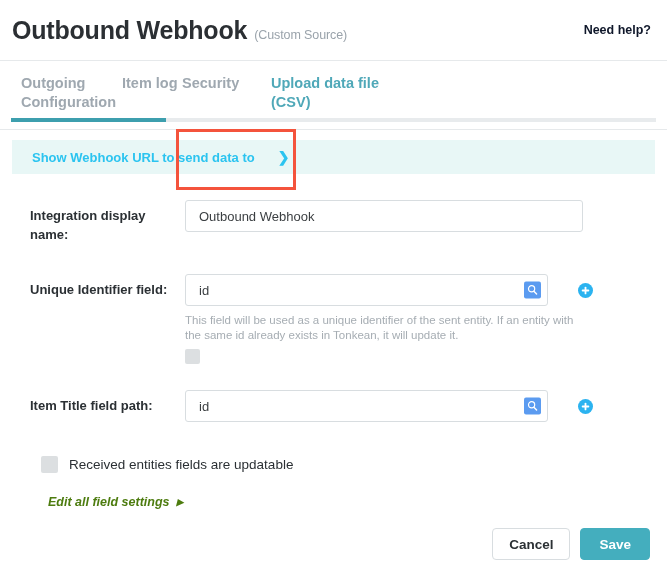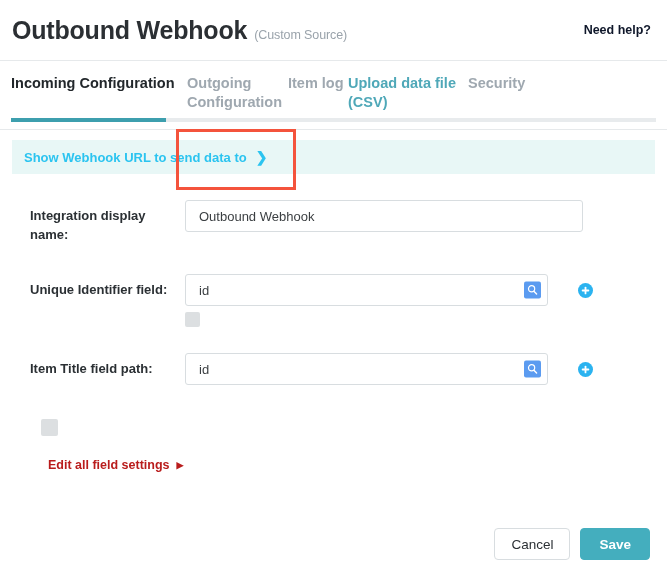--- a/index.html
+++ b/index.html
@@ -131,21 +131,22 @@
     padding-left: 12px;
     box-sizing: border-box;
   }
   .webhook-banner-link {
     color: #2bc4f0;
     font-size: 13px;
     font-weight: bold;
     cursor: pointer;
     display: flex;
     align-items: center;
-    gap: 9px;
+    gap: 23px;
+    margin-left: 8px;
   }
   .chev-right {
     font-size: 14px;
     line-height: 1;
     font-weight: bold;
   }
 
   
   .form {
     margin-top: 26px;
@@ -254,25 +255,26 @@
     margin-left: 11px;
     cursor: pointer;
   }
   .checkbox.lg { width: 17px; height: 17px; }
 
   .edit-link {
     margin-top: 22px;
     margin-left: 18px;
     font-size: 12.5px;
     font-weight: bold;
-    color: #b91c1c;
+    color: #4d7c0f;
     cursor: pointer;
     display: inline-flex;
     align-items: center;
     gap: 7px;
+    font-style: italic;
   }
   .tri-right {
     font-size: 9px;
     line-height: 1;
   }
 
   
   .footer {
     position: absolute;
     right: 17px;
@@ -282,20 +284,21 @@
     gap: 10px;
   }
   .btn {
     font-family: "Liberation Sans", sans-serif;
     font-size: 13.5px;
     border-radius: 4px;
     cursor: pointer;
     box-sizing: border-box;
     height: 32px;
     padding: 0 16px;
+    font-weight: bold;
   }
   .btn-cancel {
     background: #fff;
     border: 1px solid #d8dde0;
     color: #2b3034;
   }
   .btn-save {
     background: #44aebe;
     border: 1px solid #44aebe;
     color: #ffffff;
@@ -310,25 +313,24 @@
   <div class="title-wrap">
     <span class="page-title">Outbound Webhook</span>
     <span class="page-subtitle">(Custom Source)</span>
   </div>
   <span class="need-help">Need help?</span>
 </div>
 <div class="header-sep"></div>
 
 <div class="tabs-region">
   <div class="tabs">
-    <div class="tab t-incoming">Incoming Configuration</div>
     <div class="tab t-outgoing">Outgoing Configuration</div>
     <div class="tab t-datalog">Item log</div>
+    <div class="tab t-security">Security</div>
     <div class="tab t-upload">Upload data file (CSV)</div>
-    <div class="tab t-security">Security</div>
   </div>
   <div class="tab-track"></div>
   <div class="tab-underline"></div>
   <div class="tabs-bottom-line"></div>
   <div class="annot-box"></div>
 </div>
 
 <div class="content">
 
   <div class="webhook-banner">
@@ -364,20 +366,21 @@
               </svg>
             </span>
           </span>
           <span class="plus-btn">
             <svg width="9" height="9" viewBox="0 0 9 9" aria-hidden="true">
               <line x1="4.5" y1="1.6" x2="4.5" y2="7.4" stroke="#ffffff" stroke-width="1.8" stroke-linecap="round"></line>
               <line x1="1.6" y1="4.5" x2="7.4" y2="4.5" stroke="#ffffff" stroke-width="1.8" stroke-linecap="round"></line>
             </svg>
           </span>
         </div>
+        <div class="helper-text">This field will be used as a unique identifier of the sent entity. If an entity with the same id already exists in Tonkean, it will update it.</div>
         <div class="cb-row">
           <span class="checkbox"></span>
         </div>
       </div>
     </div>
 
     <div class="spacer-2"></div>
 
     
     <div class="field-row">
@@ -399,20 +402,21 @@
               <line x1="1.6" y1="4.5" x2="7.4" y2="4.5" stroke="#ffffff" stroke-width="1.8" stroke-linecap="round"></line>
             </svg>
           </span>
         </div>
       </div>
     </div>
 
     
     <div class="updatable-row">
       <span class="checkbox lg"></span>
+      <span class="cb-label big">Received entities fields are updatable</span>
     </div>
 
     
     <div class="edit-link">
       <span>Edit all field settings</span>
       <span class="tri-right">▶</span>
     </div>
 
   </div>
 </div>

